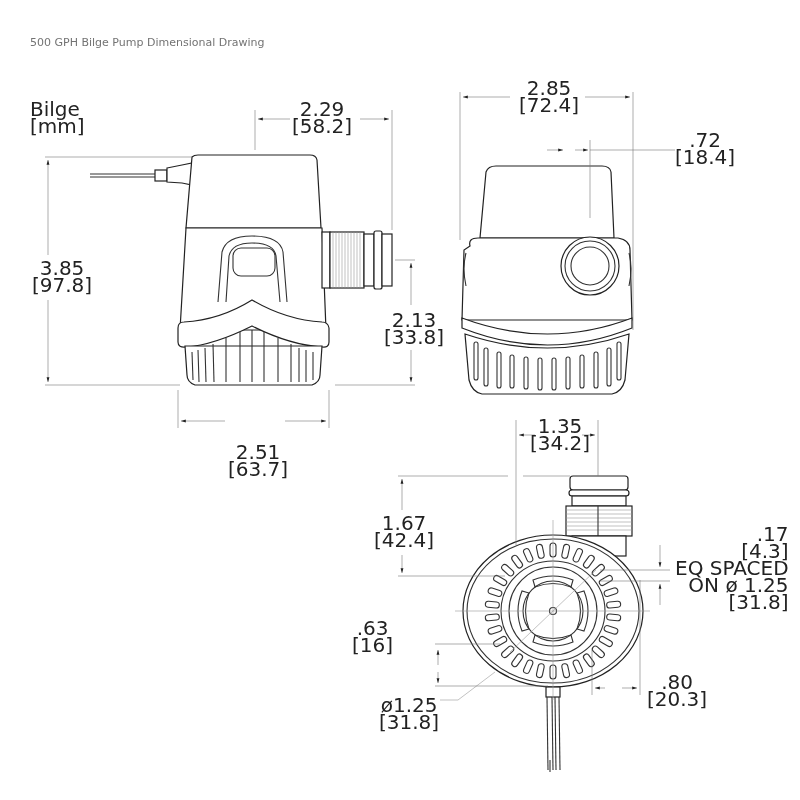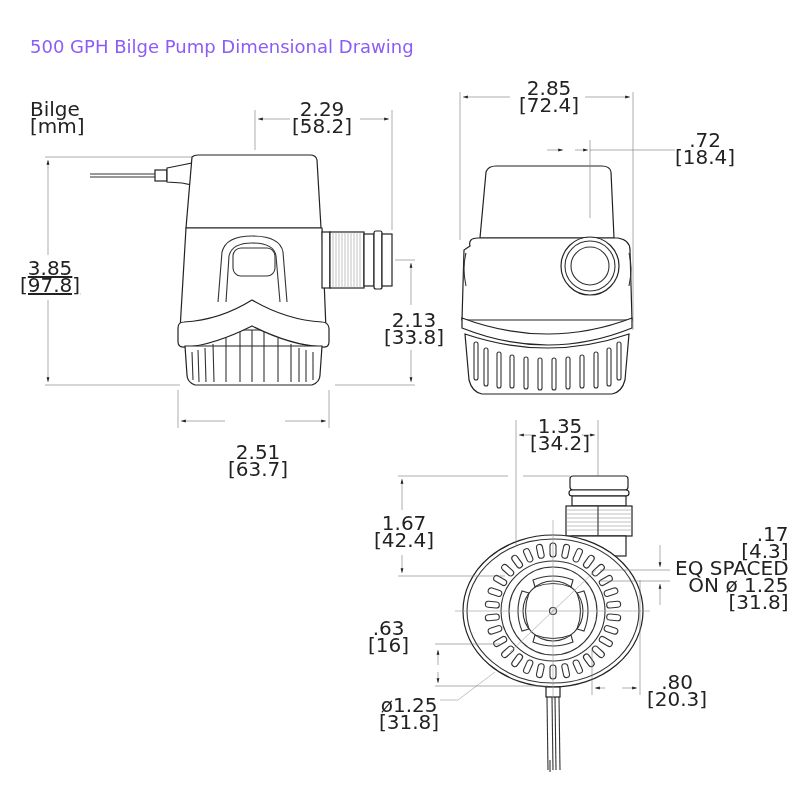--- a/index.html
+++ b/index.html
@@ -3,21 +3,21 @@
 <meta charset="utf-8">
 <style>
   html, body { margin:0; padding:0; background:#ffffff; }
   body { width:800px; height:800px; position:relative; overflow:hidden; font-family:"DejaVu Sans", sans-serif; color:#222; }
   svg { position:absolute; left:0; top:0; }
   .ln { stroke:#333; stroke-width:1.1; fill:none; }
   .thin { stroke:#999; stroke-width:0.6; fill:none; }
   .dim { stroke:#777; stroke-width:0.6; fill:none; }
   .body { stroke:#222; stroke-width:1.2; fill:#fff; }
   .lbl { position:absolute; font-family:"DejaVu Sans", sans-serif; color:#222; line-height:17px; font-size:20px; text-align:center; white-space:nowrap; }
-  .title { position:absolute; left:30px; top:36px; font-size:18px; font-family:"DejaVu Sans", sans-serif; color:#8b5cf6; }
+  .title { position:absolute; left:30px; top:36px; font-size:11px; font-family:"DejaVu Sans", sans-serif; color:#737373; }
 </style>
 </head>
 <body>
 
 <div class="title">500 GPH Bilge Pump Dimensional Drawing</div>
 
 <div class="lbl" style="left:30px;top:101px;text-align:left;">
   <div>Bilge</div>
   <div>[mm]</div>
 </div>
@@ -244,21 +244,21 @@
     <line x1="640" y1="580" x2="640" y2="695" class="dim"></line>
     <line x1="595" y1="688" x2="605" y2="688" class="dim" marker-start="url(#ar)"></line>
     <line x1="622" y1="688" x2="637" y2="688" class="dim" marker-end="url(#ar)"></line>
   </g>
 </svg>
 
 <div class="lbl" style="left:292px;top:101px;">
   <div>2.29</div>
   <div>[58.2]</div>
 </div>
-<div class="lbl" style="left:20px;top:260px;text-decoration:underline;">
+<div class="lbl" style="left:32px;top:260px;">
   <div>3.85</div>
   <div>[97.8]</div>
 </div>
 <div class="lbl" style="left:384px;top:312px;">
   <div>2.13</div>
   <div>[33.8]</div>
 </div>
 <div class="lbl" style="left:228px;top:408px;margin-top:36px;">
   <div>2.51</div>
   <div>[63.7]</div>
@@ -279,21 +279,21 @@
   <div>1.67</div>
   <div>[42.4]</div>
 </div>
 <div class="lbl" style="left:673px;top:526px;text-align:right;">
   <div style="padding-left:5px;">.17</div>
   <div>[4.3]</div>
   <div style="margin-left:2px;">EQ SPACED</div>
   <div>ON ø 1.25</div>
   <div style="padding-left:33px;">[31.8]</div>
 </div>
-<div class="lbl" style="left:368px;top:620px;">
+<div class="lbl" style="left:352px;top:620px;">
   <div>.63</div>
   <div>[16]</div>
 </div>
 <div class="lbl" style="left:379px;top:697px;">
   <div>ø1.25</div>
   <div>[31.8]</div>
 </div>
 <div class="lbl" style="left:647px;top:674px;">
   <div>.80</div>
   <div>[20.3]</div>

